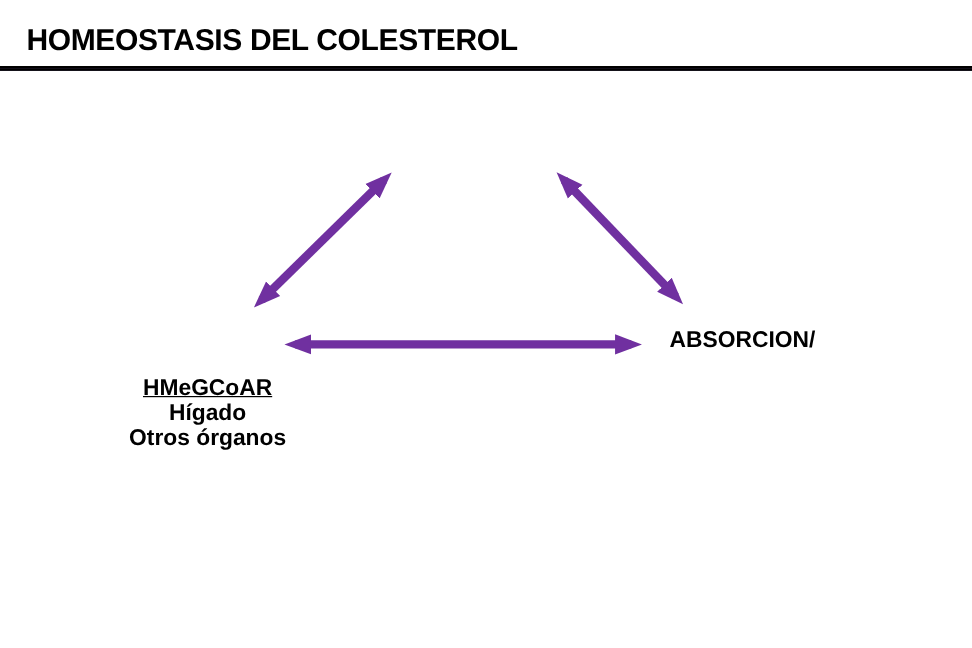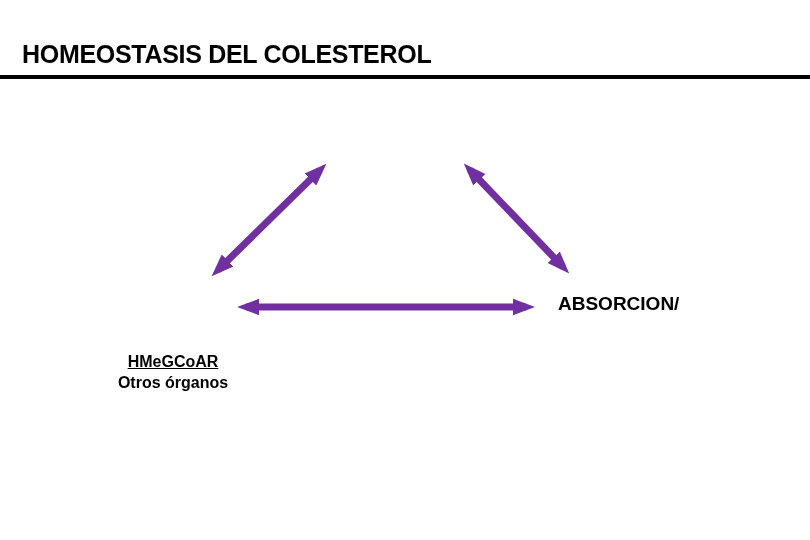--- a/index.html
+++ b/index.html
@@ -15,21 +15,20 @@
     background:var(--bg);
     font-family:"Liberation Sans", sans-serif;
     color:var(--text);
     overflow:hidden;
   }
   .slide{
     position:relative;
     width:810px;
     height:511px;
     background:var(--bg);
-    margin-top:20px;
   }
   .title{
     position:absolute;
     left:22px;
     top:20px;
     font-size:25px;
     font-weight:bold;
     letter-spacing:-0.3px;
     white-space:nowrap;
   }
@@ -76,24 +75,24 @@
   }
   .node-right{
     left:558px;
     top:271px;
     font-size:19px;
     line-height:25px;
   }
   .details-left{
     position:absolute;
     left:88px;
-    top:331px;
+    top:313px;
     width:170px;
     text-align:center;
-    font-size:16px;
+    font-size:19px;
     font-weight:bold;
     line-height:21px;
   }
   .details-left .underlined{
     text-decoration:underline;
   }
   .detail-right{
     position:absolute;
     left:558px;
     top:339px;
@@ -120,20 +119,21 @@
     </defs>
     <line x1="218" y1="250" x2="320" y2="150" marker-start="url(#ah)" marker-end="url(#ah)"></line>
     <line x1="470" y1="150" x2="563" y2="247" marker-start="url(#ah)" marker-end="url(#ah)"></line>
     <line x1="246" y1="287" x2="526" y2="287" marker-start="url(#ah)" marker-end="url(#ah)"></line>
   </svg>
 
 
 
   <div class="details-left">
     <div class="underlined">HMeGCoAR</div>
+    <div>Hígado</div>
     <div>Otros órganos</div>
   </div>
 
   <div class="node node-right">
     <div>ABSORCION/</div>
   </div>
 
 
 </div>
 

